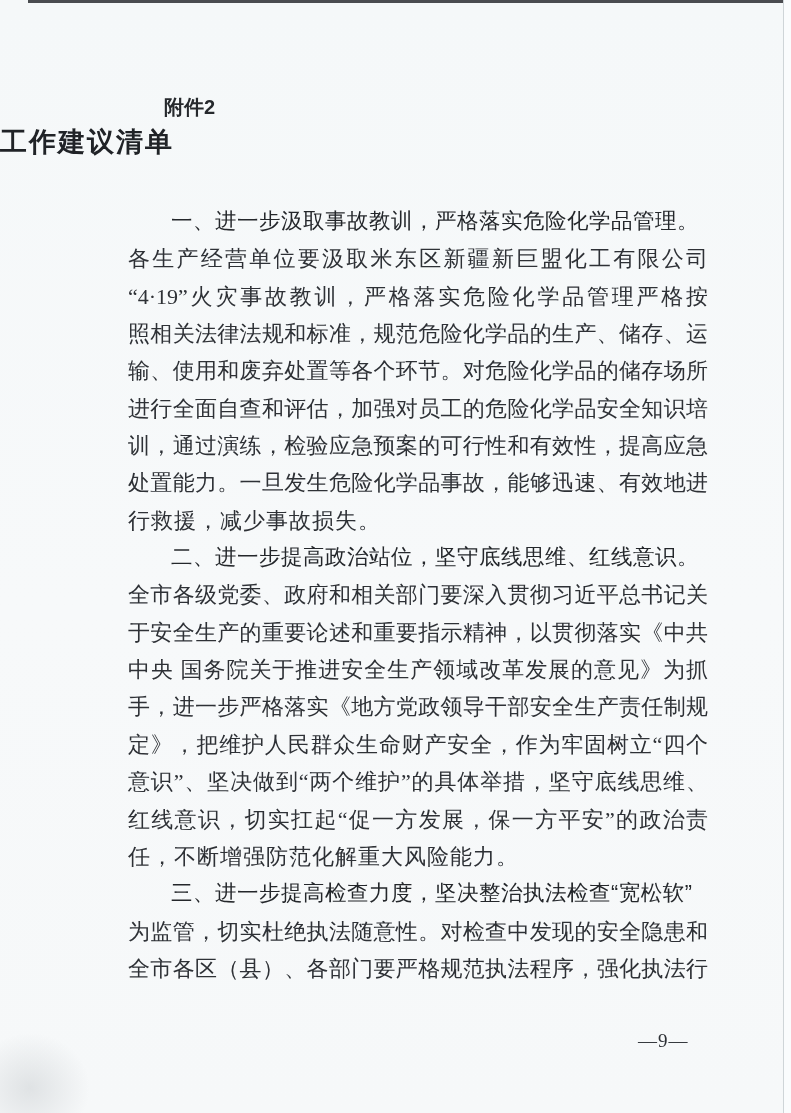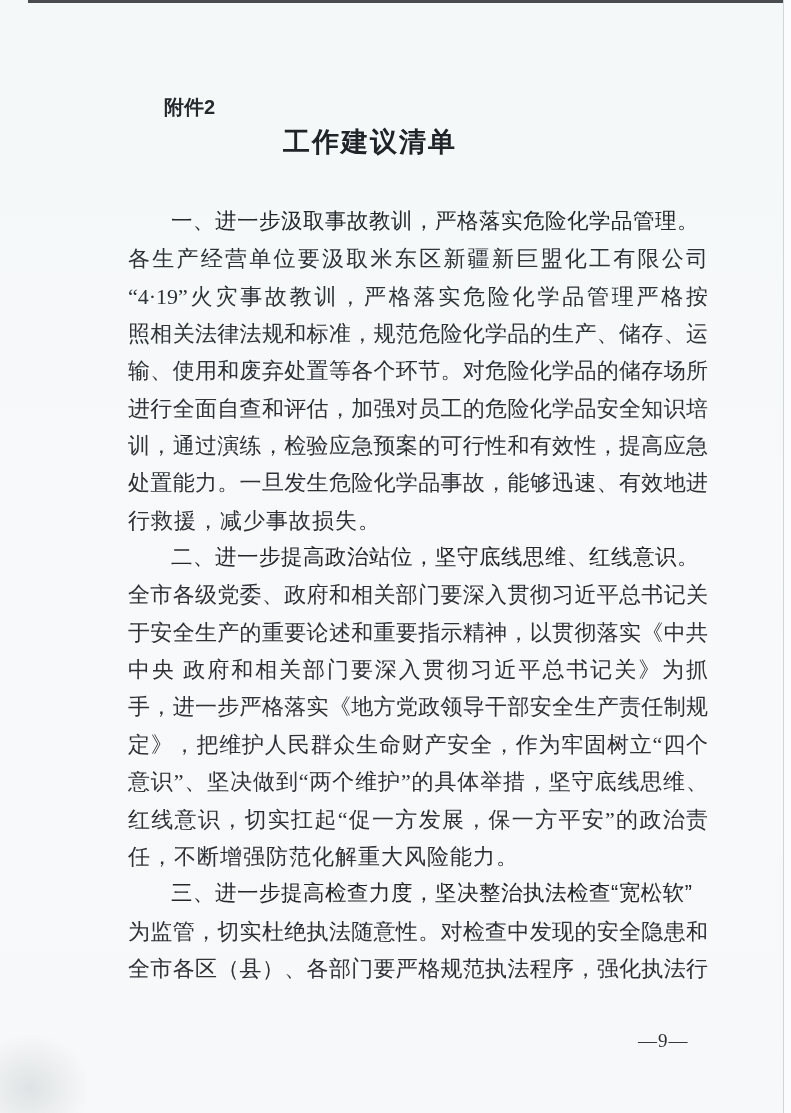--- a/index.html
+++ b/index.html
@@ -27,21 +27,20 @@
     position:absolute;left:-30px;bottom:-30px;width:120px;height:110px;
     background:radial-gradient(closest-side,rgba(120,128,134,.18),rgba(120,128,134,0));
   }
   .attachment{
     position:absolute;left:128px;top:94px;
     font-family:"Liberation Sans","DejaVu Sans",sans-serif;
     font-weight:bold;font-size:20px;line-height:26px;color:#26292d;padding-left:36px;
   }
   .title{
     position:absolute;left:0;top:124px;width:740px;margin:0;
-    text-align:center;
     font-size:27px;font-weight:bold;letter-spacing:2px;color:#202327;
   }
   .body{
     position:absolute;left:128px;top:203px;width:580px;
   }
   .line{
     height:37.35px;line-height:37.35px;
     font-size:22px;
     white-space:nowrap;
     text-align:justify;
@@ -89,21 +88,21 @@
       <div class="line">进行全面自查和评估，加强对员工的危险化学品安全知识培</div>
       <div class="line">训，通过演练，检验应急预案的可行性和有效性，提高应急</div>
       <div class="line">处置能力。一旦发生危险化学品事故，能够迅速、有效地进</div>
       <div class="line last">行救援，减少事故损失。</div>
     </section>
 
     <section>
       <div class="line lead">二、进一步提高政治站位，坚守底线思维、红线意识。</div>
       <div class="line">全市各级党委、政府和相关部门要深入贯彻习近平总书记关</div>
       <div class="line">于安全生产的重要论述和重要指示精神，以贯彻落实《中共</div>
-      <div class="line">中央 政府和相关部门要深入贯彻习近平总书记关》为抓</div>
+      <div class="line">中央 国务院关于推进安全生产领域改革发展的意见》为抓</div>
       <div class="line">手，进一步严格落实《地方党政领导干部安全生产责任制规</div>
       <div class="line">定》，把维护人民群众生命财产安全，作为牢固树立“四个</div>
       <div class="line">意识”、坚决做到“两个维护”的具体举措，坚守底线思维、</div>
       <div class="line">红线意识，切实扛起“促一方发展，保一方平安”的政治责</div>
       <div class="line last">任，不断增强防范化解重大风险能力。</div>
     </section>
 
     <section>
       <div class="line lead">三、进一步提高检查力度，坚决整治执法检查“宽松软”</div>
       <div class="line">为监管，切实杜绝执法随意性。对检查中发现的安全隐患和</div>

